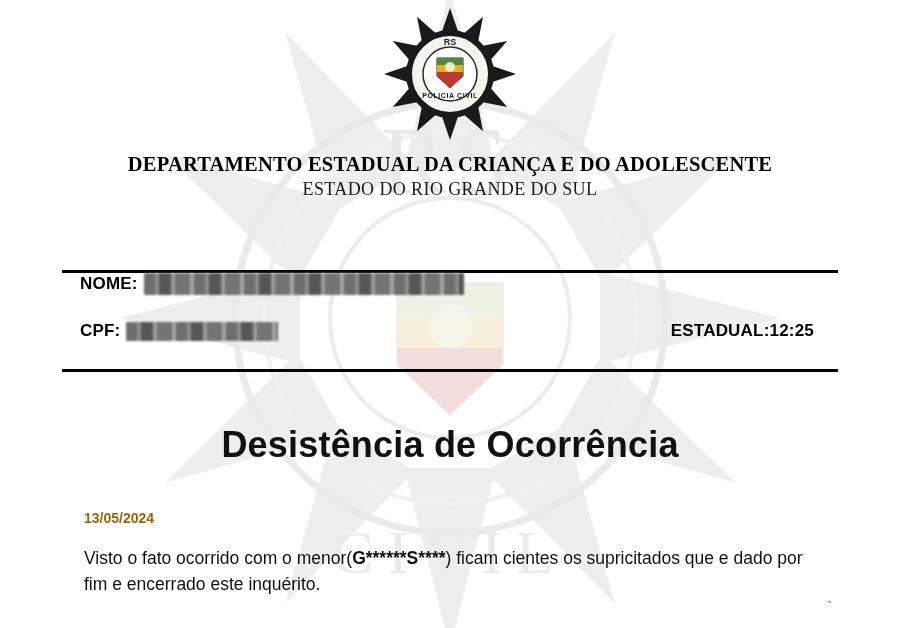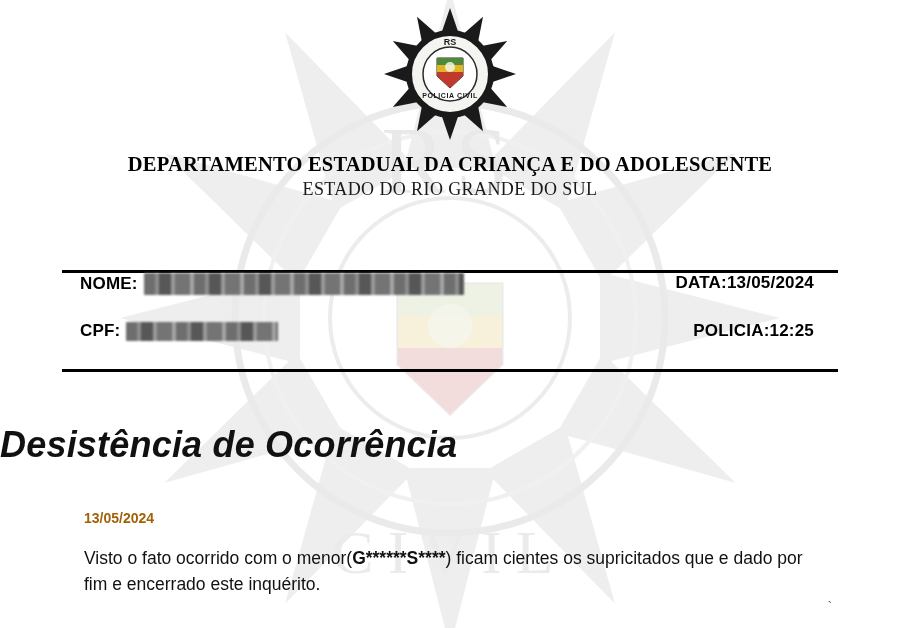--- a/index.html
+++ b/index.html
@@ -117,27 +117,26 @@
         #9a9a9a 27px, #9a9a9a 31px,
         #747474 31px, #747474 46px,
         #a5a5a5 46px, #a5a5a5 50px);
     filter: blur(1.1px);
   }
   .redaction.name { width: 320px; height: 22px; }
   .redaction.cpf  { width: 152px; height: 19px; }
 
   
   .doc-title {
-    text-align: left;
+    text-align: center;
     font-size: 36px;
     font-weight: bold;
     margin-top: 52px;
     letter-spacing: 0.2px;
     color: #111;
-    font-style: italic;
   }
 
   
   .body-block {
     margin: 44px 84px 0 84px;
   }
   .body-date {
     font-size: 14px;
     font-weight: bold;
     color: #a16207;
@@ -283,28 +282,27 @@
   <div class="org-subtitle">ESTADO DO RIO GRANDE DO SUL</div>
 
   <div class="rule top"></div>
 
   <div class="info-block">
     <div class="info-row">
       <div class="info-left">
         <span>NOME:</span>
         <span class="redaction name"></span>
       </div>
-      <div class="info-right">DATA:13/05/2024</div>
     </div>
     <div class="info-row">
       <div class="info-left">
         <span>CPF:</span>
         <span class="redaction cpf"></span>
       </div>
-      <div class="info-right">POLICIA:12:25</div>
+      <div class="info-right">ESTADUAL:12:25</div>
     </div>
   </div>
 
   <div class="rule bottom"></div>
 
   <div class="doc-title">Desistência de Ocorrência</div>
 
   <div class="body-block">
     <div class="body-date">13/05/2024</div>
     <div class="body-text"><span>Visto o fato ocorrido com o  menor(</span><span class="masked-name">G******S****</span><span>) ficam cientes os supricitados que e dado por fim e encerrado este inquérito.</span></div>

